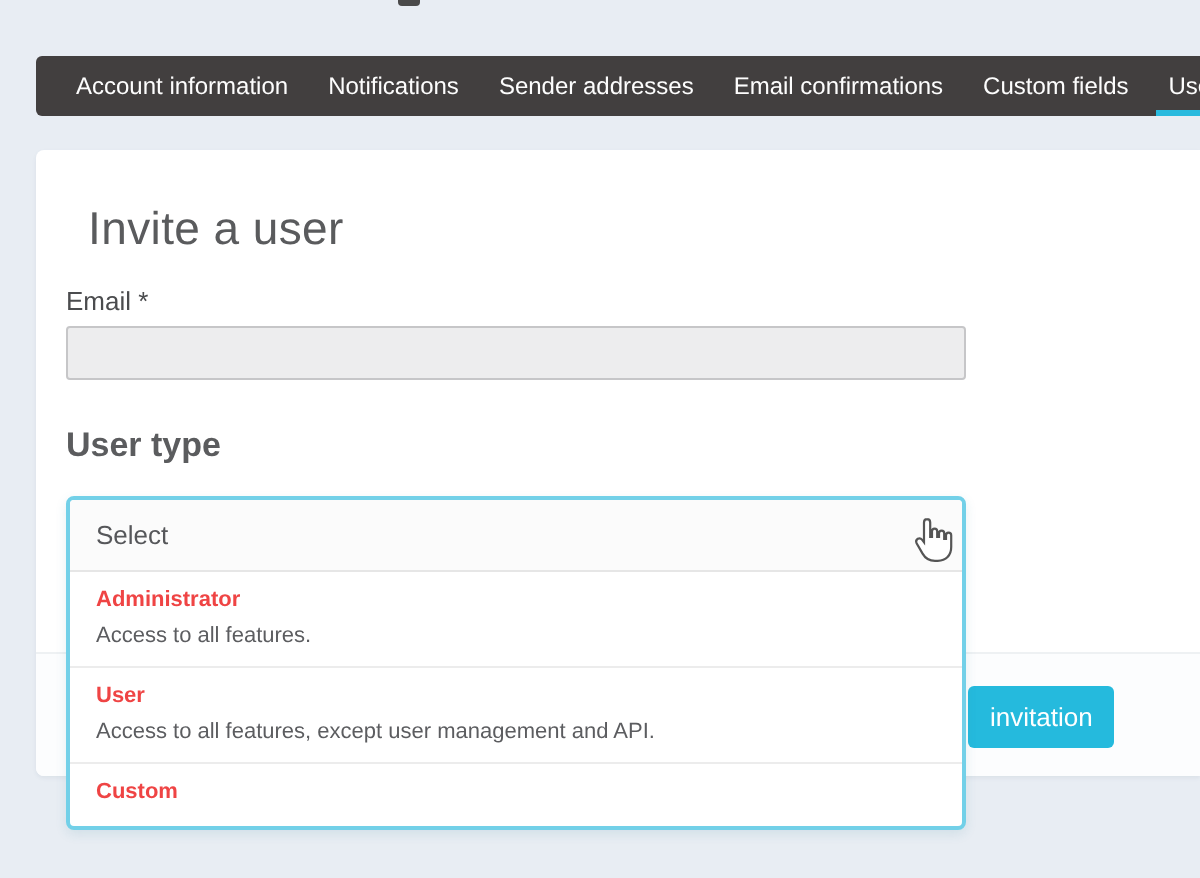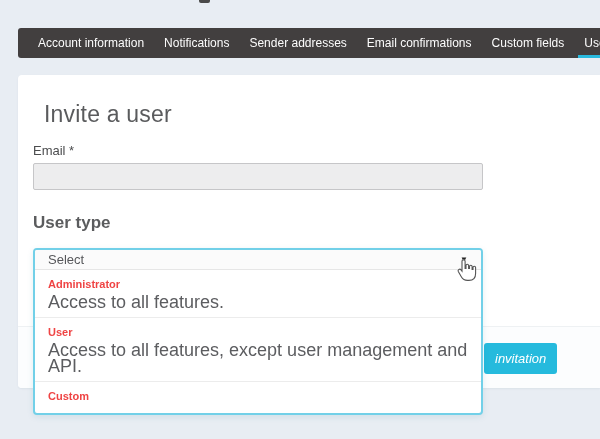--- a/index.html
+++ b/index.html
@@ -57,42 +57,42 @@
   }
 
   
   .panel-footer {
     position:absolute; left:0; right:0; bottom:0; height:62px;
     background:#fcfdfe; border-top:1px solid #eef1f3; border-radius:0 0 0 4px;
   }
   .invite-btn {
     position:absolute; left:466px; top:16px; height:31px; padding:0 11px;
     background:#25badd; color:#ffffff; font-size:13px; border:none;
-    border-radius:3px; cursor:pointer; font-family:inherit;font-style:italic;
+    border-radius:3px; cursor:pointer; font-family:inherit;
   }
 
   
   .dropdown {
     position:absolute; left:33px; top:248px; width:450px; z-index:5;
     background:#ffffff; border:2px solid #72d0e8; border-radius:4px;
     box-shadow:0 2px 6px rgba(40,120,150,0.12);
   }
   .select-row {
     display:flex; align-items:center; justify-content:space-between;
-    height:20px; padding:0 13px; background:#fbfbfb;
+    height:36px; padding:0 13px; background:#fbfbfb;
     border-bottom:1px solid #e6e6e6; border-radius:2px 2px 0 0;
     font-size:13px; color:#56575a; cursor:pointer;
   }
   .caret { font-size:8px; color:#222222; line-height:1; }
   .option {
     padding:6px 13px 7px; border-bottom:1px solid #ececec; cursor:pointer;
   }
   .option:last-child { border-bottom:none; border-radius:0 0 2px 2px; }
   .option-title { font-size:11px; font-weight:bold; color:#ef4444; line-height:16px; margin-bottom:2px; }
-  .option-desc  { font-size:18px; color:#5c5d60; line-height:16px; }
+  .option-desc  { font-size:11px; color:#5c5d60; line-height:16px; }
 
   
   .cursor {
     position:absolute; left:455px; top:257px; width:24px; height:28px; z-index:10;
     pointer-events:none;
   }
 </style>
 </head>
 <body>
 

